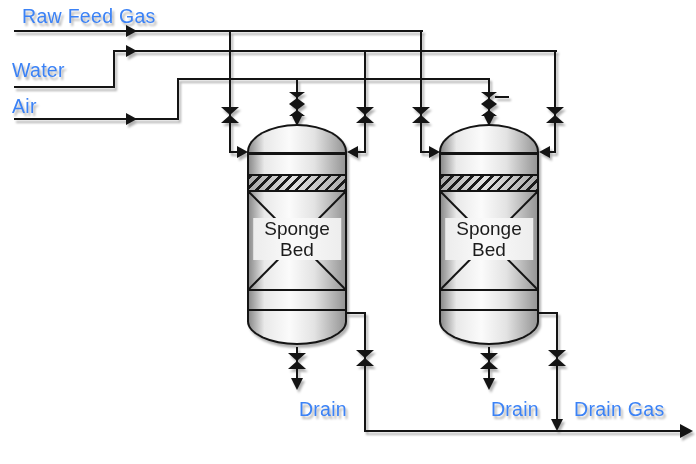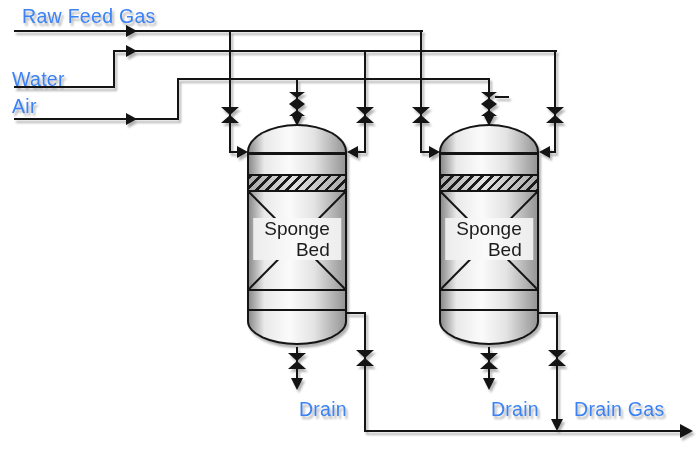--- a/index.html
+++ b/index.html
@@ -54,21 +54,21 @@
       repeating-linear-gradient(135deg,#1a1a1a 0 2.5px,rgba(0,0,0,0) 2.5px 7px),
       linear-gradient(90deg,#a9a9a9,#e3e3e3 45%,#ababab);
   }
   .bed{
     position:relative;width:96px;height:97px;
     border-left:2px solid #141414;border-right:2px solid #141414;border-bottom:2px solid #141414;
   }
   .bed svg{position:absolute;left:0;top:0;}
   .bedlbl{
     position:absolute;left:50%;top:26px;transform:translateX(-50%);
-    font-size:19px;line-height:21px;text-align:right;color:#1c1c1c;
+    font-size:19px;line-height:21px;text-align:center;color:#1c1c1c;
     background:linear-gradient(90deg,#ececec,#fafafa 45%,#ededed);
     padding:0 11px;white-space:nowrap;
   }
   .band2{
     width:96px;height:18px;
     border-left:2px solid #141414;border-right:2px solid #141414;border-bottom:2px solid #141414;
   }
   .dome.bot{
     height:32px;border:2px solid #141414;border-top:none;
     border-radius:0 0 50% 50% / 0 0 70% 70%;
@@ -169,20 +169,20 @@
       <div class="bedlbl">
         <span style="display:block;">Sponge</span>
         <span style="display:block;">Bed</span>
       </div>
     </div>
     <div class="band2 grad"></div>
     <div class="dome bot grad"></div>
   </div>
 
   <div class="lbl" style="left:22px;top:5px;">Raw Feed Gas</div>
-  <div class="lbl" style="left:12px;top:68px;">Water</div>
+  <div class="lbl" style="left:12px;top:59px;">Water</div>
   <div class="lbl" style="left:12px;top:95px;">Air</div>
   <div class="lbl ctr" style="left:247px;top:398px;width:100px;">Drain</div>
   <div class="lbl ctr" style="left:439px;top:398px;width:100px;">Drain</div>
   <div class="lbl" style="left:574px;top:398px;">Drain Gas</div>
 
  </div>
 </div>
 
 </body></html>

